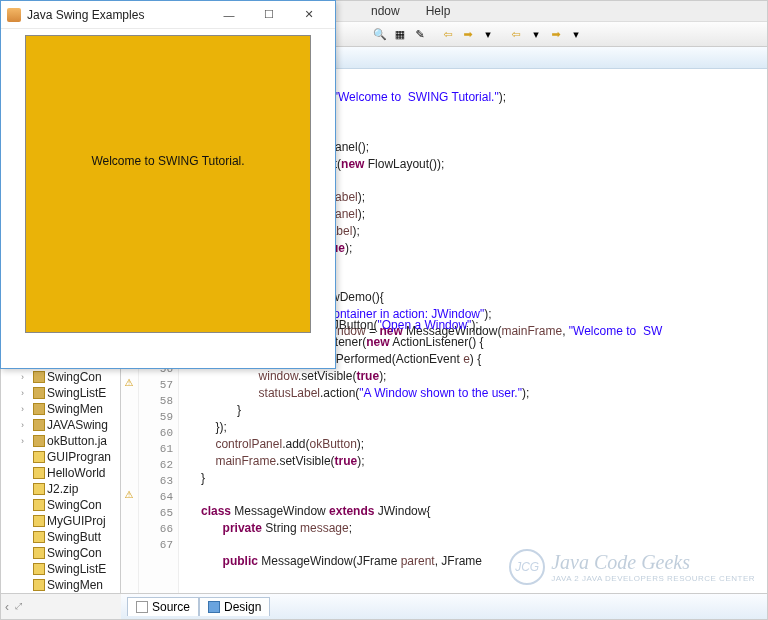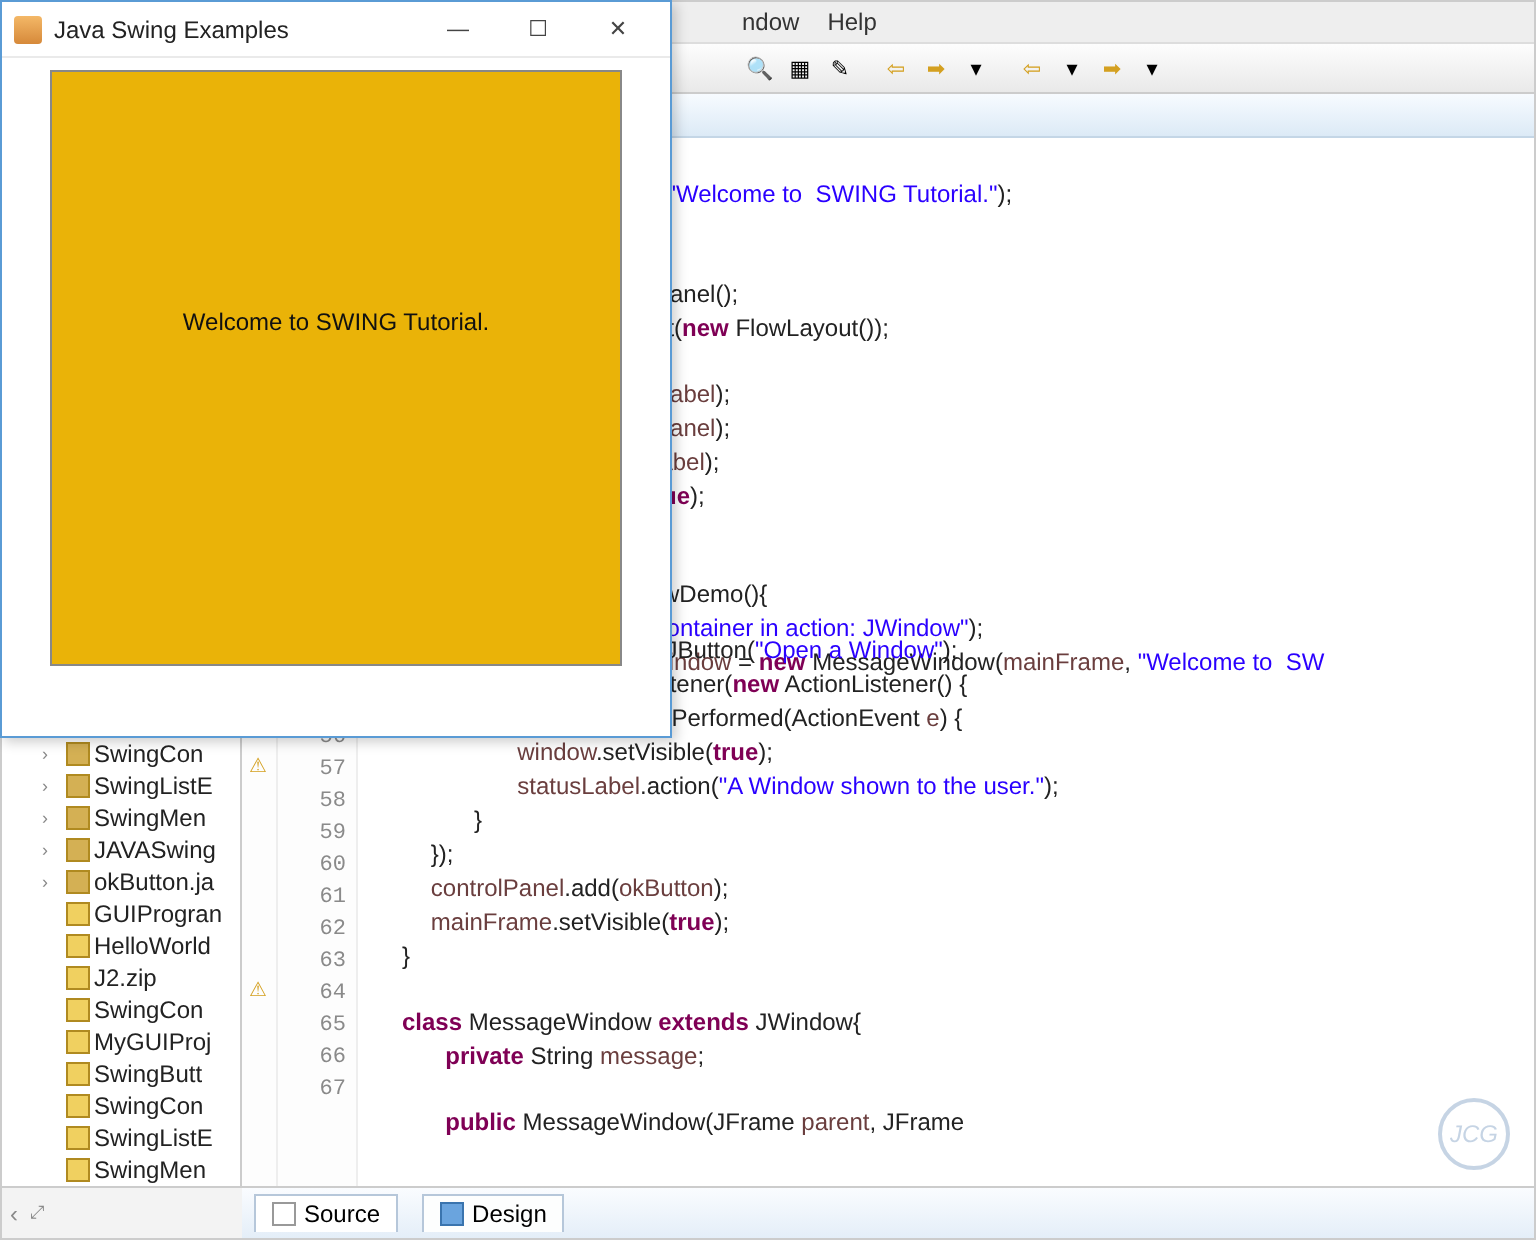--- a/index.html
+++ b/index.html
@@ -1,20 +1,20 @@
 <!DOCTYPE html>
 <html><head>
 <meta charset="utf-8">
 <style>
   * { box-sizing: border-box; margin: 0; padding: 0; font-family: "Segoe UI", Tahoma, sans-serif; font-size: 12px; }
   body { width: 768px; height: 620px; background: #fff; position: relative; overflow: hidden; }
   
   
   .ide { position: absolute; left:0; top:0; right:0; bottom:0; background:#fff; border:1px solid #ccc; }
-  .menubar { height:20px; background:#eee; display:flex; align-items:center; padding-left:370px; gap:14px; font-size:12px; color:#333; }
+  .menubar { height:20px; background:#eee; display:flex; align-items:center; padding-left:370px; gap:26px; font-size:12px; color:#333; }
   .menubar span { cursor:default; }
   .toolbar { height:26px; background:linear-gradient(#fdfdfd,#e9e9e9); border-top:1px solid #ddd; border-bottom:1px solid #ccc; display:flex; align-items:center; padding-left:370px; gap:2px; }
   .tbtn { width:18px; height:18px; display:flex; align-items:center; justify-content:center; border:1px solid transparent; border-radius:2px; font-size:11px; }
   .blank-strip { height:22px; background:linear-gradient(#f7fbff,#dceaf6); border-bottom:1px solid #c4d6e6; }
 
   .ide-body { position:absolute; top:68px; bottom:26px; left:0; right:0; display:flex; }
   .project-pane { width:120px; border-right:1px solid #ccc; background:#fff; overflow:hidden; padding-top:300px; font-size:12px; }
   .tree-item { padding:1px 0 1px 20px; white-space:nowrap; color:#222; display:flex; align-items:center; gap:2px; }
   .tree-icon { width:12px; height:12px; display:inline-block; }
   .icon-j { background:#d4b054; border:1px solid #b08a20; }
@@ -25,21 +25,21 @@
   .ruler { position:absolute; left:18px; top:0; bottom:0; width:40px; border-right:1px solid #eee; background:#fdfdfd; }
   .gutter-icons { position:absolute; left:0; top:0; bottom:0; width:18px; background:#fdfdfd; border-right:1px solid #eee;}
   .code { position:absolute; left:60px; right:0; top:0; bottom:0; font-family:"Courier New",monospace; font-size:12px; line-height:16px; color:#222; white-space:pre; padding-top:4px; }
   .linenos { position:absolute; left:24px; top:4px; font-family:"Courier New",monospace; font-size:11px; line-height:16px; color:#8a8a8a; text-align:right; width:28px; }
   .kw { color:#7f0055; font-weight:bold; }
   .str { color:#2a00ff; }
   .id2 { color:#6a3e3e; } 
   .type { color:#000; }
   .plain{}
 
-  .bottom-tabs { position:absolute; left:120px; right:0; bottom:0; height:26px; border-top:1px solid #ccc; background:linear-gradient(#fafcff,#e4eef8); display:flex; align-items:center; gap:12px; padding-left:6px; font-size:11px; }
+  .bottom-tabs { position:absolute; left:120px; right:0; bottom:0; height:26px; border-top:1px solid #ccc; background:linear-gradient(#fafcff,#e4eef8); display:flex; align-items:center; gap:0; padding-left:6px; font-size:11px; }
   .btab { border:1px solid #b6c7da; padding:2px 8px; background:#fdfefe; display:flex; gap:4px; align-items:center; border-bottom:none; }
   .btab.active { background:#fff; }
   .btab-icon { width:12px; height:12px; background:#6aa4de; border:1px solid #3a74ae; }
 
   .bottom-left { position:absolute; left:0; bottom:0; height:26px; width:120px; border-top:1px solid #ccc; background:#f3f3f3; display:flex; align-items:center; gap:6px; padding-left:4px; color:#888; }
 
   .watermark { position:absolute; right:12px; bottom:34px; opacity:0.35; display:flex; align-items:center; gap:6px; pointer-events:none; }
   .watermark .wlogo { width:36px; height:36px; border:2px solid #5d86b5; border-radius:50%; display:flex; align-items:center; justify-content:center; color:#5d86b5; font-style:italic; font-size:12px; }
   .watermark .wtxt1 { color:#4c7399; font-style:italic; font-size:20px; font-family:Georgia,serif; }
   .watermark .wtxt2 { color:#4c7399; font-size:8px; letter-spacing:0.5px; }
@@ -228,20 +228,24 @@
       <span>Source</span>
     </div>
     <div class="btab">
       <span class="btab-icon"></span>
       <span>Design</span>
     </div>
   </div>
 
   <div class="watermark">
     <div class="wlogo">JCG</div>
+    <div>
+      <div class="wtxt1">Java Code Geeks</div>
+      <div class="wtxt2">JAVA 2 JAVA DEVELOPERS RESOURCE CENTER</div>
+    </div>
   </div>
 </div>
 
 <div class="swing-win">
   <div class="titlebar">
     <span class="app-icon"></span>
     <span class="title">Java Swing Examples</span>
     <div class="winbtns">
       <div class="winbtn">—</div>
       <div class="winbtn">☐</div>

